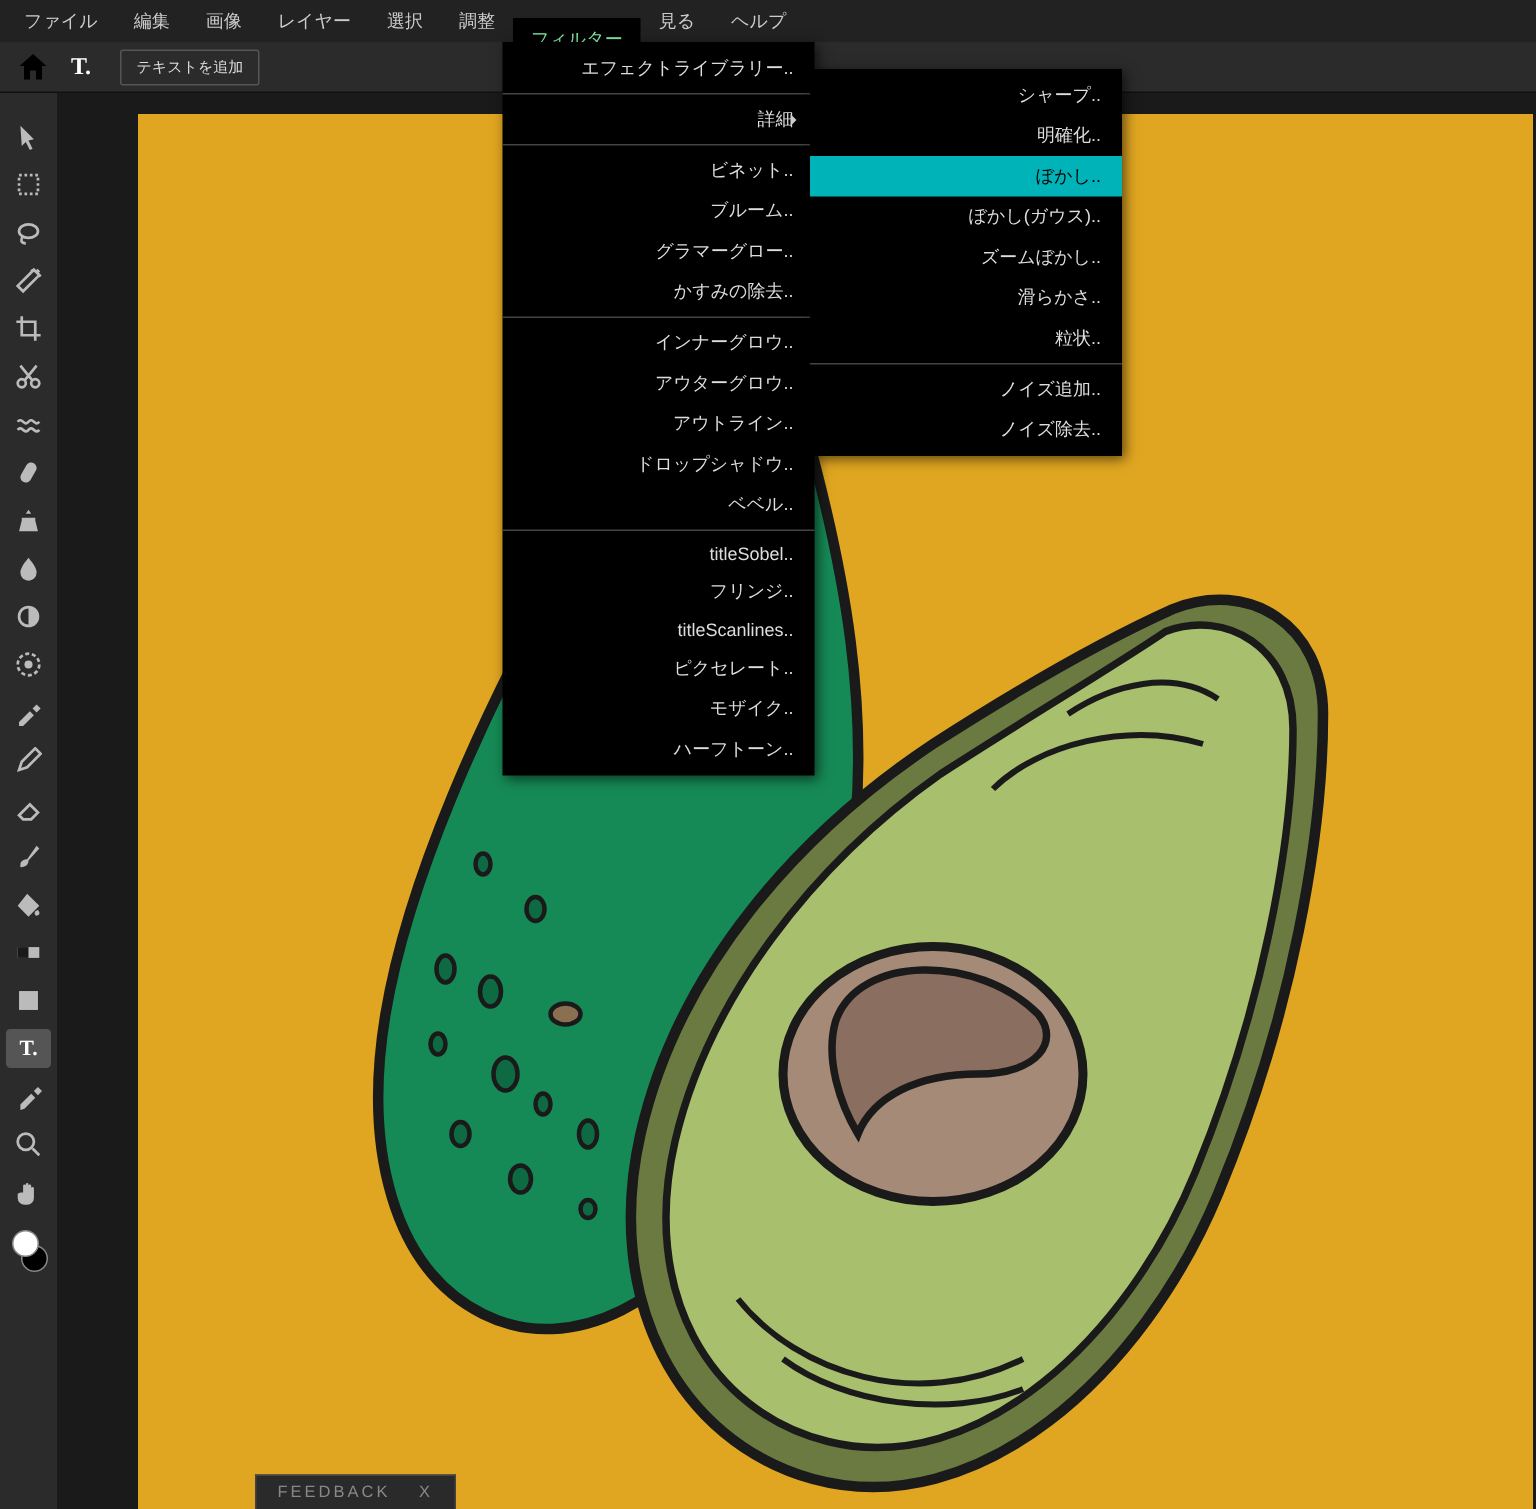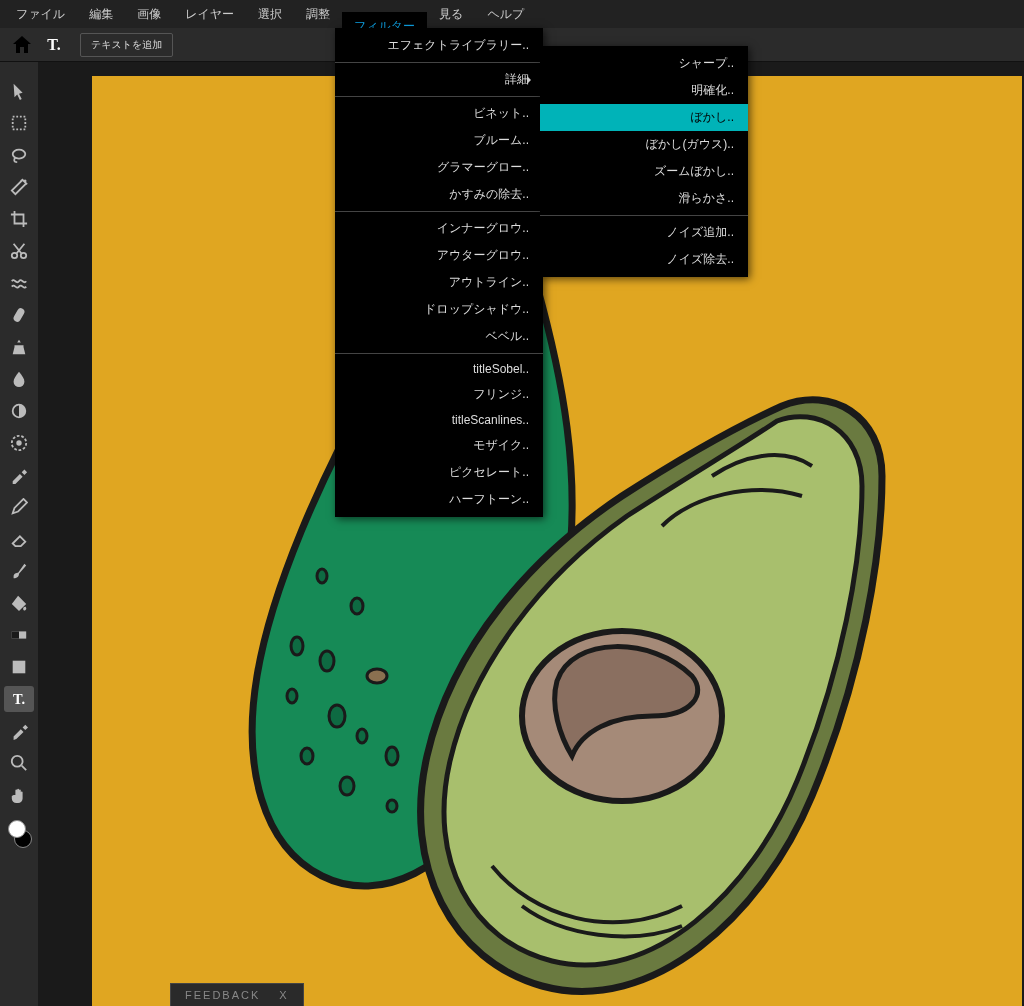--- a/index.html
+++ b/index.html
@@ -19,21 +19,21 @@
   background: #222;
   display: flex;
   align-items: center;
   padding: 0 4px;
 }
 .menubar-item {
   padding: 6px 12px;
   cursor: pointer;
   color: #ccc;
 }
-.menubar-item.active { background: #000; color: #0ea5e9; margin-top: 25px; }
+.menubar-item.active { background: #000; color: #86efac; margin-top: 25px; }
 
 .toolbar {
   height: 34px;
   background: #2b2b2b;
   display: flex;
   align-items: center;
   padding: 0 6px;
   border-bottom: 1px solid #111;
 }
 .toolbar .home-icon, .toolbar .text-icon {
@@ -347,28 +347,29 @@
     <div class="dropdown-sep"></div>
     <div class="dropdown-item">インナーグロウ..</div>
     <div class="dropdown-item">アウターグロウ..</div>
     <div class="dropdown-item">アウトライン..</div>
     <div class="dropdown-item">ドロップシャドウ..</div>
     <div class="dropdown-item">ベベル..</div>
     <div class="dropdown-sep"></div>
     <div class="dropdown-item">titleSobel..</div>
     <div class="dropdown-item">フリンジ..</div>
     <div class="dropdown-item">titleScanlines..</div>
+    <div class="dropdown-item">ピクセレート..</div>
     <div class="dropdown-item">モザイク..</div>
-    <div class="dropdown-item">ピクセレート..</div>
     <div class="dropdown-item">ハーフトーン..</div>
   </div>
 
 <div class="dropdown sub" id="dd-sub">
     <div class="dropdown-item">シャープ..</div>
     <div class="dropdown-item">明確化..</div>
     <div class="dropdown-item highlight">ぼかし..</div>
     <div class="dropdown-item">ぼかし(ガウス)..</div>
     <div class="dropdown-item">ズームぼかし..</div>
     <div class="dropdown-item">滑らかさ..</div>
+    <div class="dropdown-item">粒状..</div>
     <div class="dropdown-sep"></div>
     <div class="dropdown-item">ノイズ追加..</div>
     <div class="dropdown-item">ノイズ除去..</div>
   </div>
 
 </body></html>

